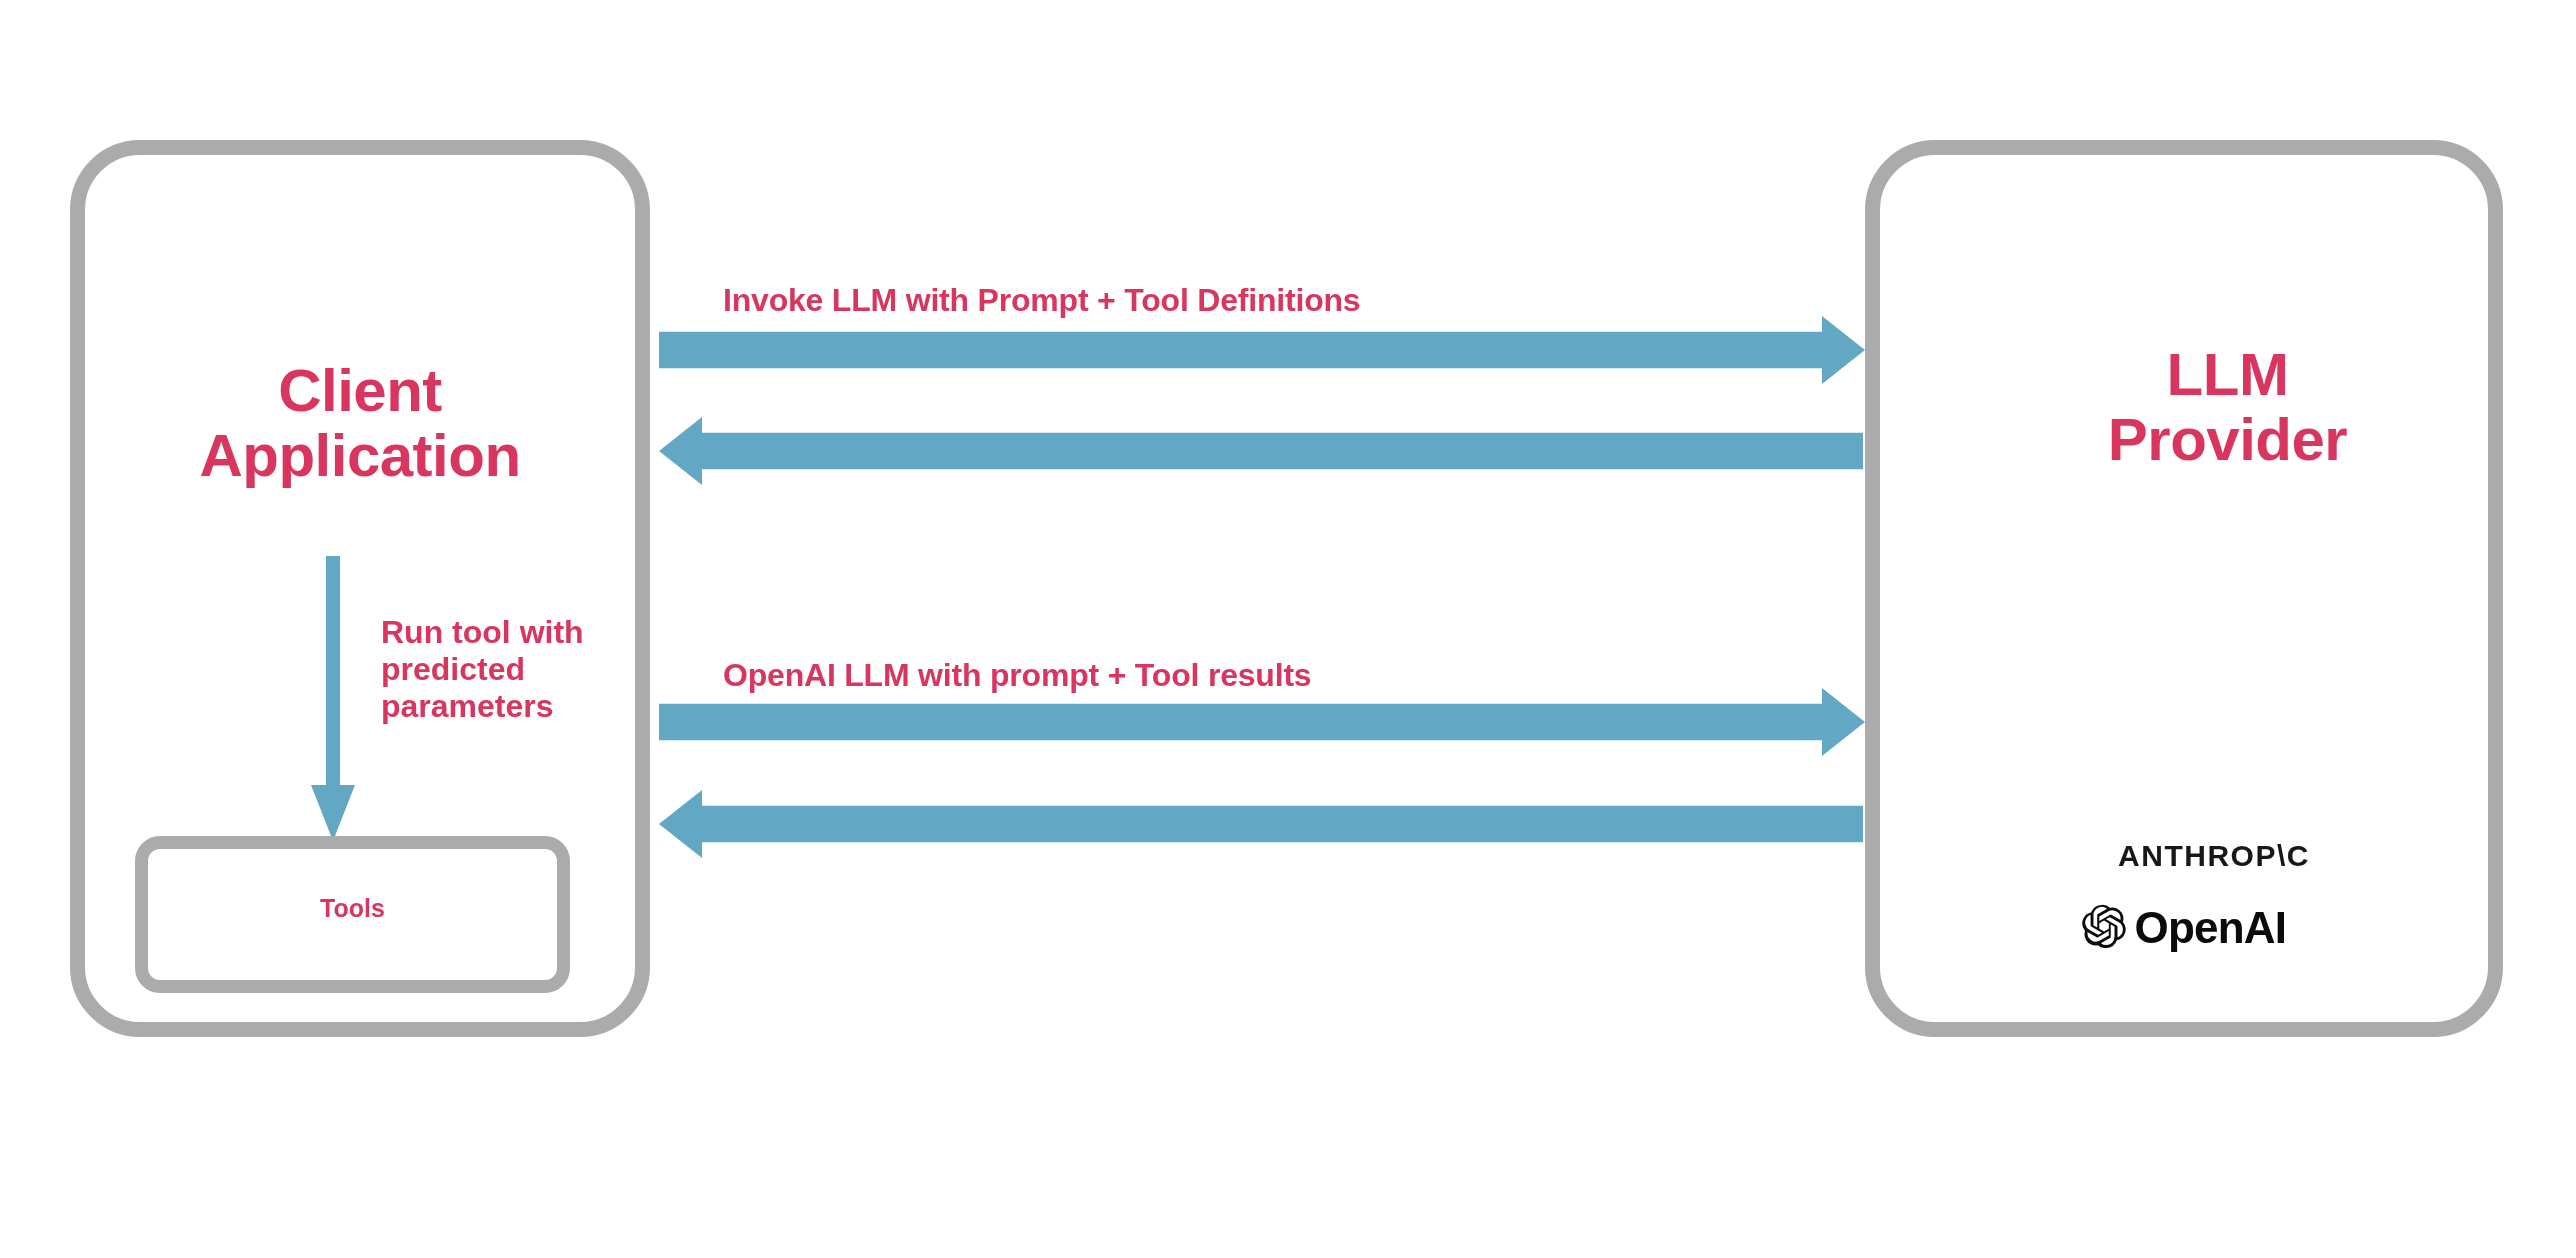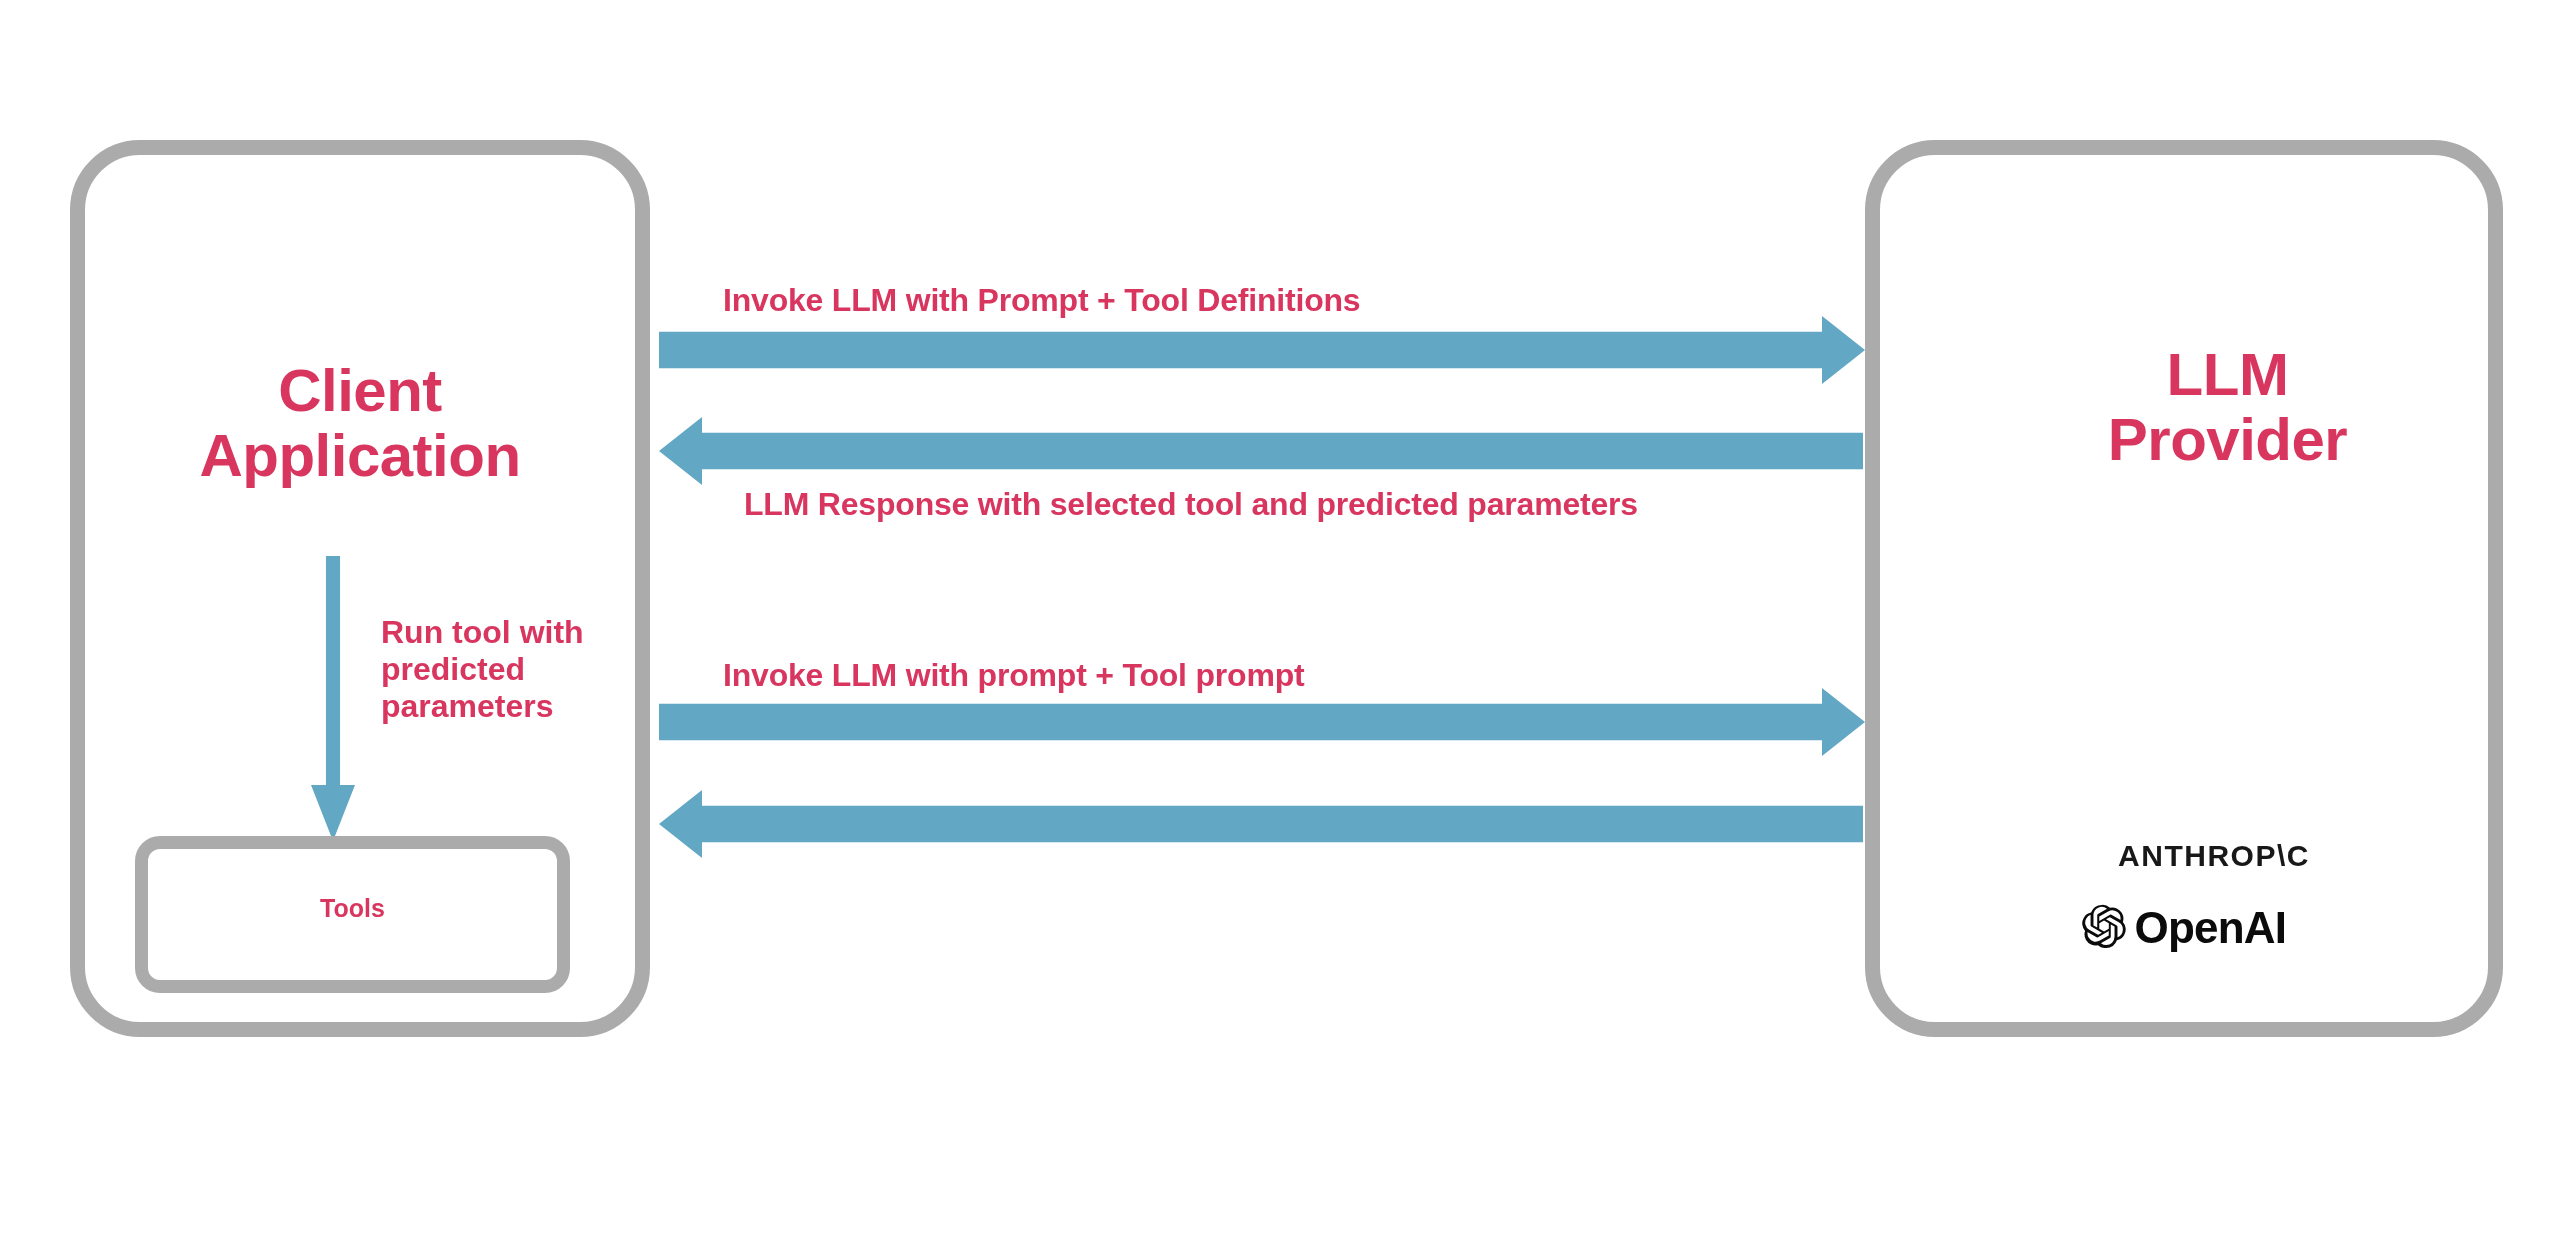--- a/index.html
+++ b/index.html
@@ -207,21 +207,20 @@
         <path fill="#0b0b0b" d="M22.28 9.82a5.98 5.98 0 0 0-.52-4.91 6.05 6.05 0 0 0-6.51-2.9A6 6 0 0 0 10.7.48a6.05 6.05 0 0 0-5.77 4.19 5.98 5.98 0 0 0-4 2.9 6.05 6.05 0 0 0 .75 7.09 5.98 5.98 0 0 0 .51 4.91 6.05 6.05 0 0 0 6.52 2.9A5.98 5.98 0 0 0 13.26 24a6.05 6.05 0 0 0 5.77-4.2 5.98 5.98 0 0 0 4-2.9 6.05 6.05 0 0 0-.75-7.08Zm-9.02 12.6a4.48 4.48 0 0 1-2.88-1.04l.14-.08 4.78-2.76a.79.79 0 0 0 .39-.68v-6.74l2.02 1.17a.07.07 0 0 1 .04.06v5.58a4.5 4.5 0 0 1-4.49 4.49ZM3.6 18.3a4.47 4.47 0 0 1-.54-3.01l.14.09 4.78 2.76c.24.14.54.14.79 0l5.83-3.37v2.33a.08.08 0 0 1-.03.07l-4.83 2.79a4.5 4.5 0 0 1-6.14-1.65ZM2.34 7.9a4.48 4.48 0 0 1 2.34-1.97v5.68c0 .28.15.54.39.68l5.8 3.35-2.02 1.17a.07.07 0 0 1-.07 0l-4.83-2.8a4.5 4.5 0 0 1-1.61-6.12Zm16.6 3.86-5.83-3.4L15.13 7.2a.07.07 0 0 1 .07 0l4.83 2.79a4.49 4.49 0 0 1-.68 8.1v-5.68a.79.79 0 0 0-.4-.67Zm2.01-3.03-.14-.09-4.77-2.78a.78.78 0 0 0-.79 0L9.42 9.23V6.9a.07.07 0 0 1 .03-.07l4.83-2.78a4.49 4.49 0 0 1 6.67 4.65ZM8.32 12.86 6.3 11.7a.07.07 0 0 1-.04-.06V6.07a4.49 4.49 0 0 1 7.36-3.45l-.14.08L8.7 5.46a.79.79 0 0 0-.39.68l-.01 6.72Zm1.1-2.37 2.6-1.5 2.6 1.5v3l-2.6 1.5-2.6-1.5v-3Z"></path>
       </svg>
     </span>
     <span id="openai-wordmark">OpenAI</span>
   </div>
 
   <div id="arrow-1" class="h-arrow right"></div>
   <div id="label-1" class="edge-label">Invoke LLM with Prompt + Tool Definitions</div>
 
   <div id="arrow-2" class="h-arrow left"></div>
-  <div id="label-2" class="edge-label">LLM Response with selected tool and predicted parameters</div>
 
   <div id="arrow-3" class="h-arrow right"></div>
-  <div id="label-3" class="edge-label">Invoke LLM with prompt + Tool prompt</div>
+  <div id="label-3" class="edge-label">OpenAI LLM with prompt + Tool results</div>
 
   <div id="arrow-4" class="h-arrow left"></div>
 
 </div>
 
 
 </body></html>

